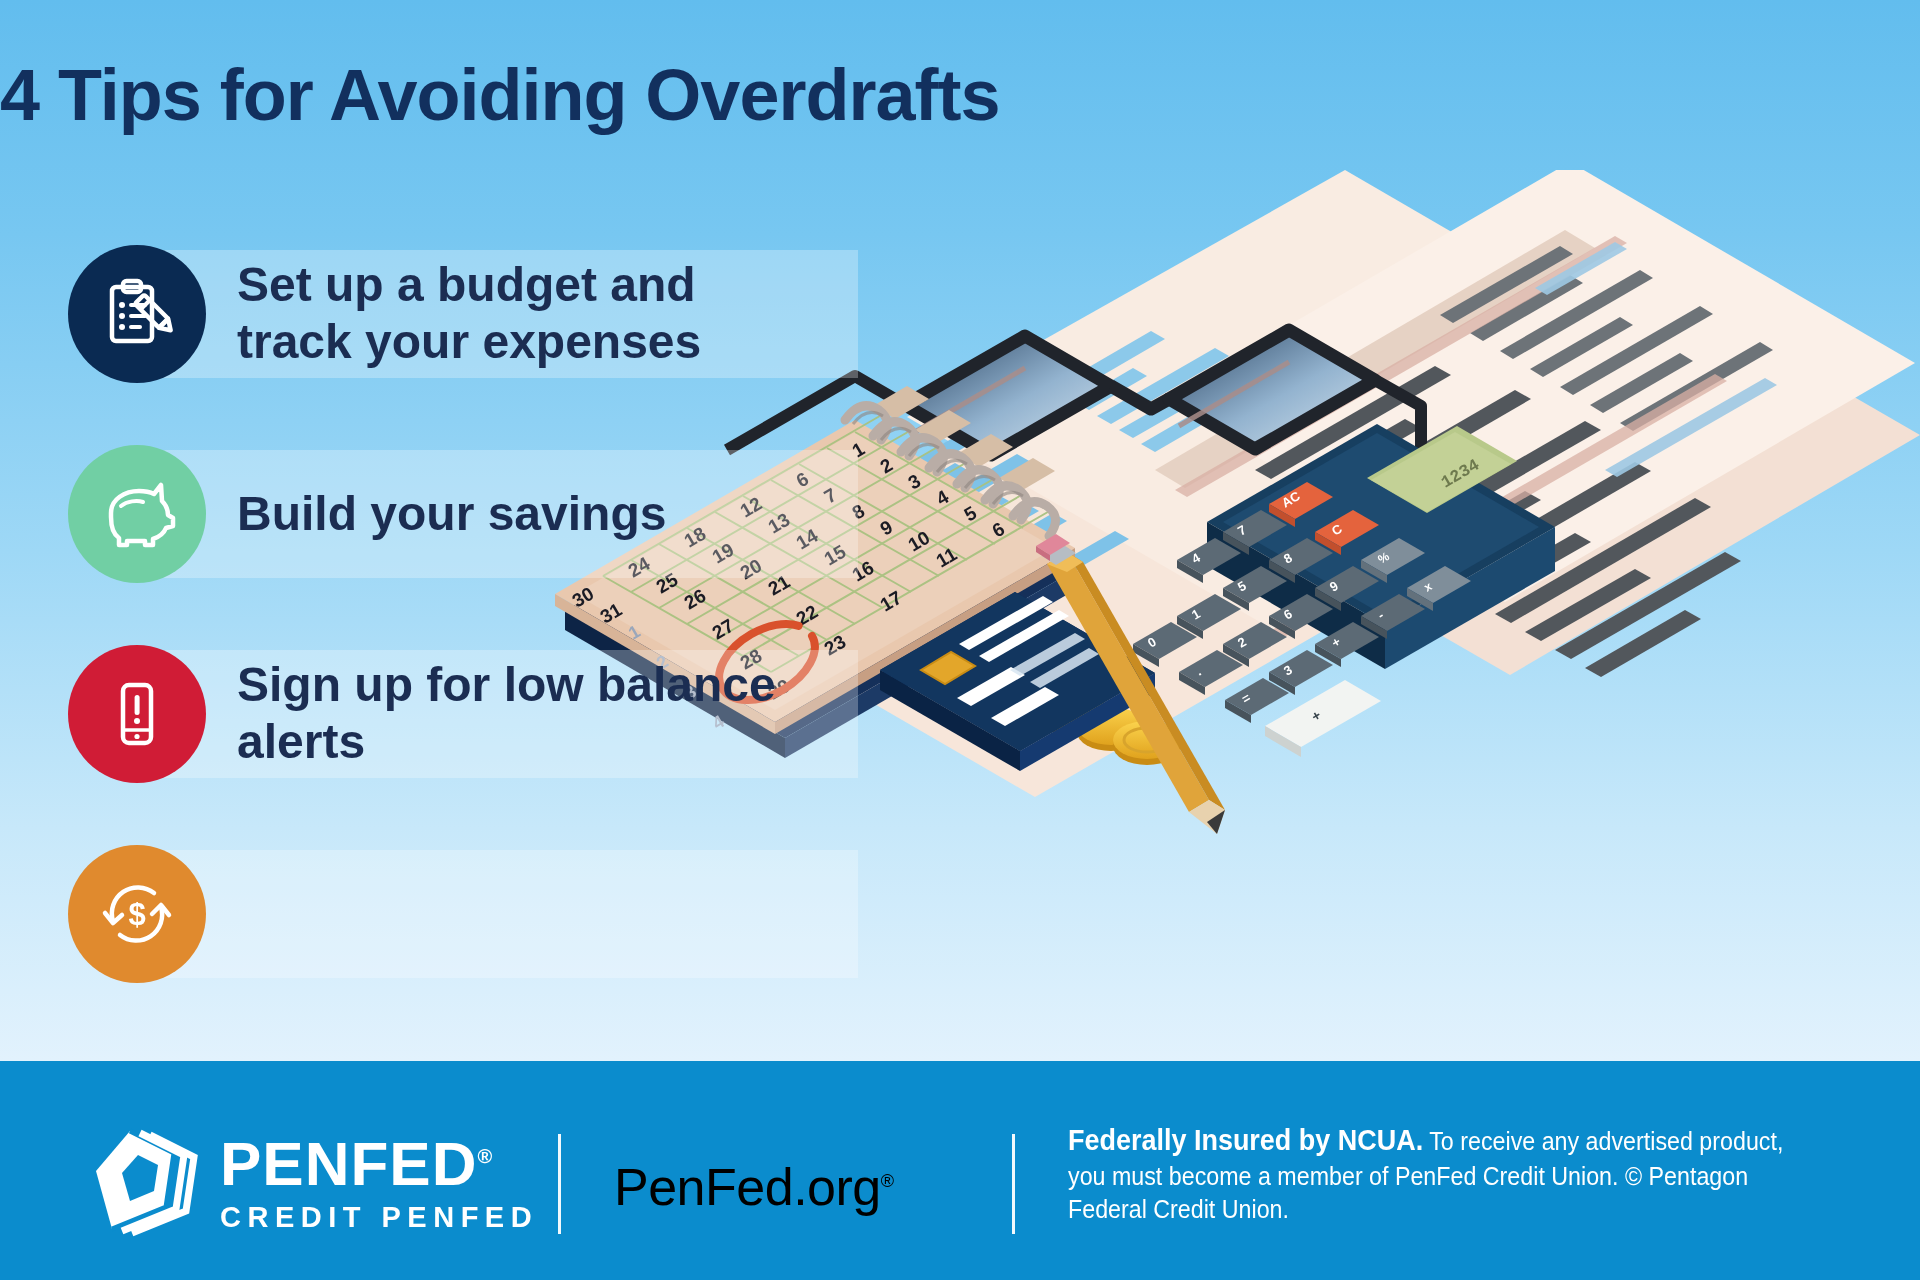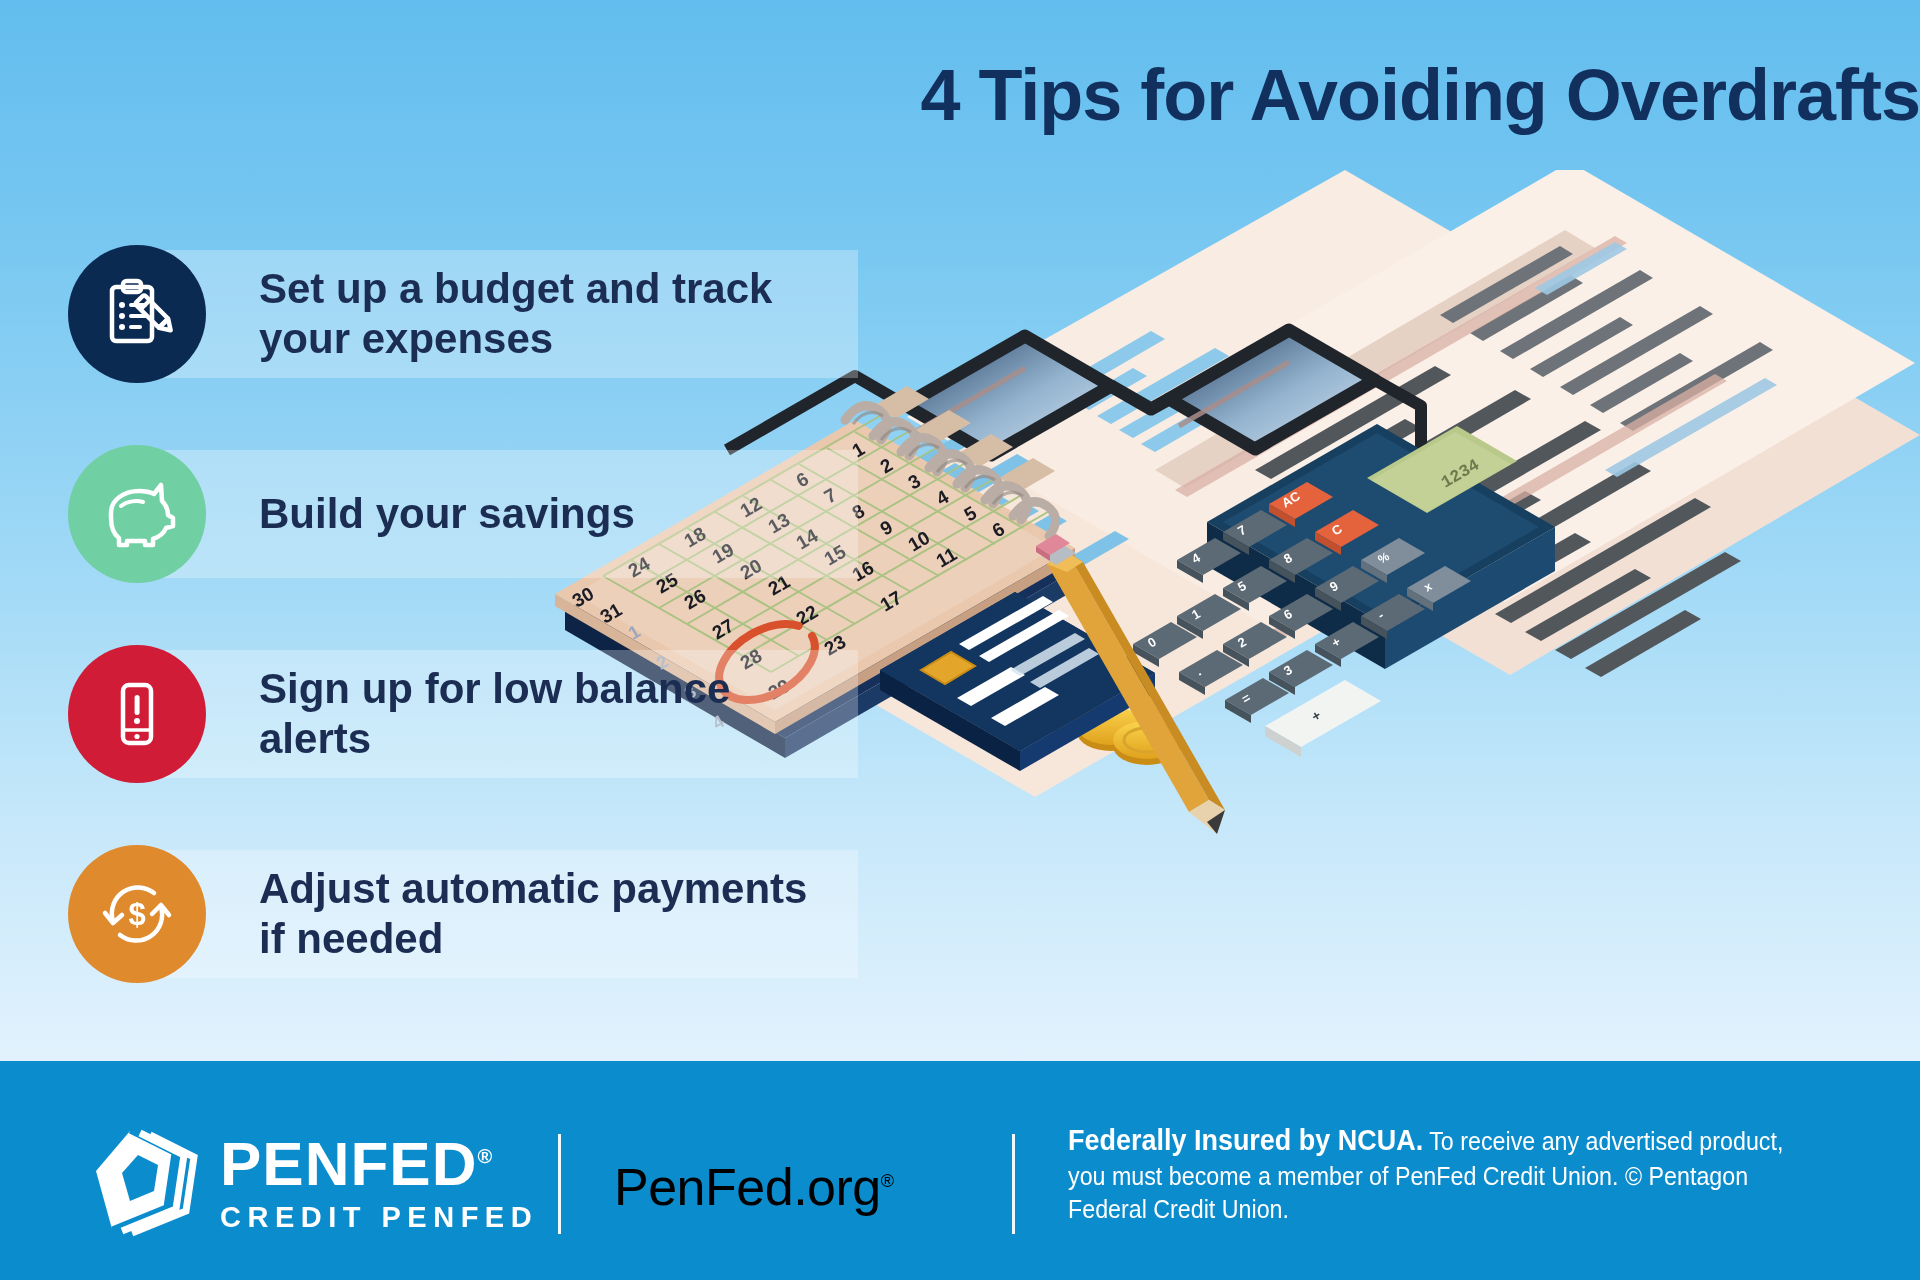--- a/index.html
+++ b/index.html
@@ -12,39 +12,39 @@
   #root{position:relative;width:1920px;height:1280px;overflow:hidden;}
 
   
   .bg{
     position:absolute;left:0;top:0;width:1920px;height:1061px;
     background:linear-gradient(180deg,#62bdee 0%,#77c7f1 22%,#9ed8f6 52%,#c7e8fa 78%,#e2f2fd 100%);
   }
 
   
   .headline{
-    position:absolute;left:0;top:58px;width:1920px;text-align:right;
+    position:absolute;left:0;top:58px;width:1920px;text-align:left;
     font-size:72px;font-weight:bold;color:#12305e;letter-spacing:-1px;
     line-height:1.05;
   }
 
   
   .tips{position:absolute;left:68px;top:245px;width:740px;}
   .tip{position:relative;height:138px;margin-bottom:62px;}
   .tip .band{
     position:absolute;left:70px;top:5px;width:720px;height:128px;
     background:rgba(255,255,255,0.28);
   }
   .tip .circle{
     position:absolute;left:0;top:0;width:138px;height:138px;border-radius:50%;
     display:flex;align-items:center;justify-content:center;z-index:2;
   }
   .tip .label{
-    position:absolute;left:191px;top:50%;transform:translateY(-50%);
-    font-size:42px;line-height:1.18;font-weight:600;color:#1b2d52;
+    position:absolute;left:169px;top:50%;transform:translateY(-50%);
+    font-size:48px;line-height:1.18;font-weight:600;color:#1b2d52;
     width:560px;z-index:2;
   }
   .c-navy{background:#0a2a52;}
   .c-red{background:#d01c36;}
   .c-green{background:#71cfa4;}
   .c-orange{background:#e08a2e;}
 
   
   .footer{
     position:absolute;left:0;top:1061px;width:1920px;height:222px;
@@ -467,21 +467,20 @@
       <div class="band"></div>
       <div class="circle c-orange">
         <svg width="82" height="82" viewBox="0 0 82 82">
           <path d="M17 48 A26 26 0 0 1 58 20" fill="none" stroke="#fff" stroke-width="4.5" stroke-linecap="round"></path>
           <path d="M65 34 A26 26 0 0 1 24 62" fill="none" stroke="#fff" stroke-width="4.5" stroke-linecap="round"></path>
           <path d="M9 40 L17 50 L26 42" fill="none" stroke="#fff" stroke-width="4.5" stroke-linecap="round" stroke-linejoin="round"></path>
           <path d="M56 41 L65 32 L73 42" fill="none" stroke="#fff" stroke-width="4.5" stroke-linecap="round" stroke-linejoin="round"></path>
           <text x="41" y="52" text-anchor="middle" font-family="Liberation Sans, sans-serif" font-size="31" font-weight="bold" fill="#fff">$</text>
         </svg>
       </div>
-      <div class="label">Adjust automatic payments if needed</div>
     </div>
 
   </div>
 
   <div class="footer">
 
     <div class="logo-wrap">
       <svg class="logo-mark" viewBox="0 0 118 118">
         <path d="M8 48 L42 8 L86 30 L78 84 L24 106 Z" fill="#fff"></path>
         <path d="M34 50 L50 32 L70 42 L66 68 L42 78 Z" fill="#0b8ccd"></path>

